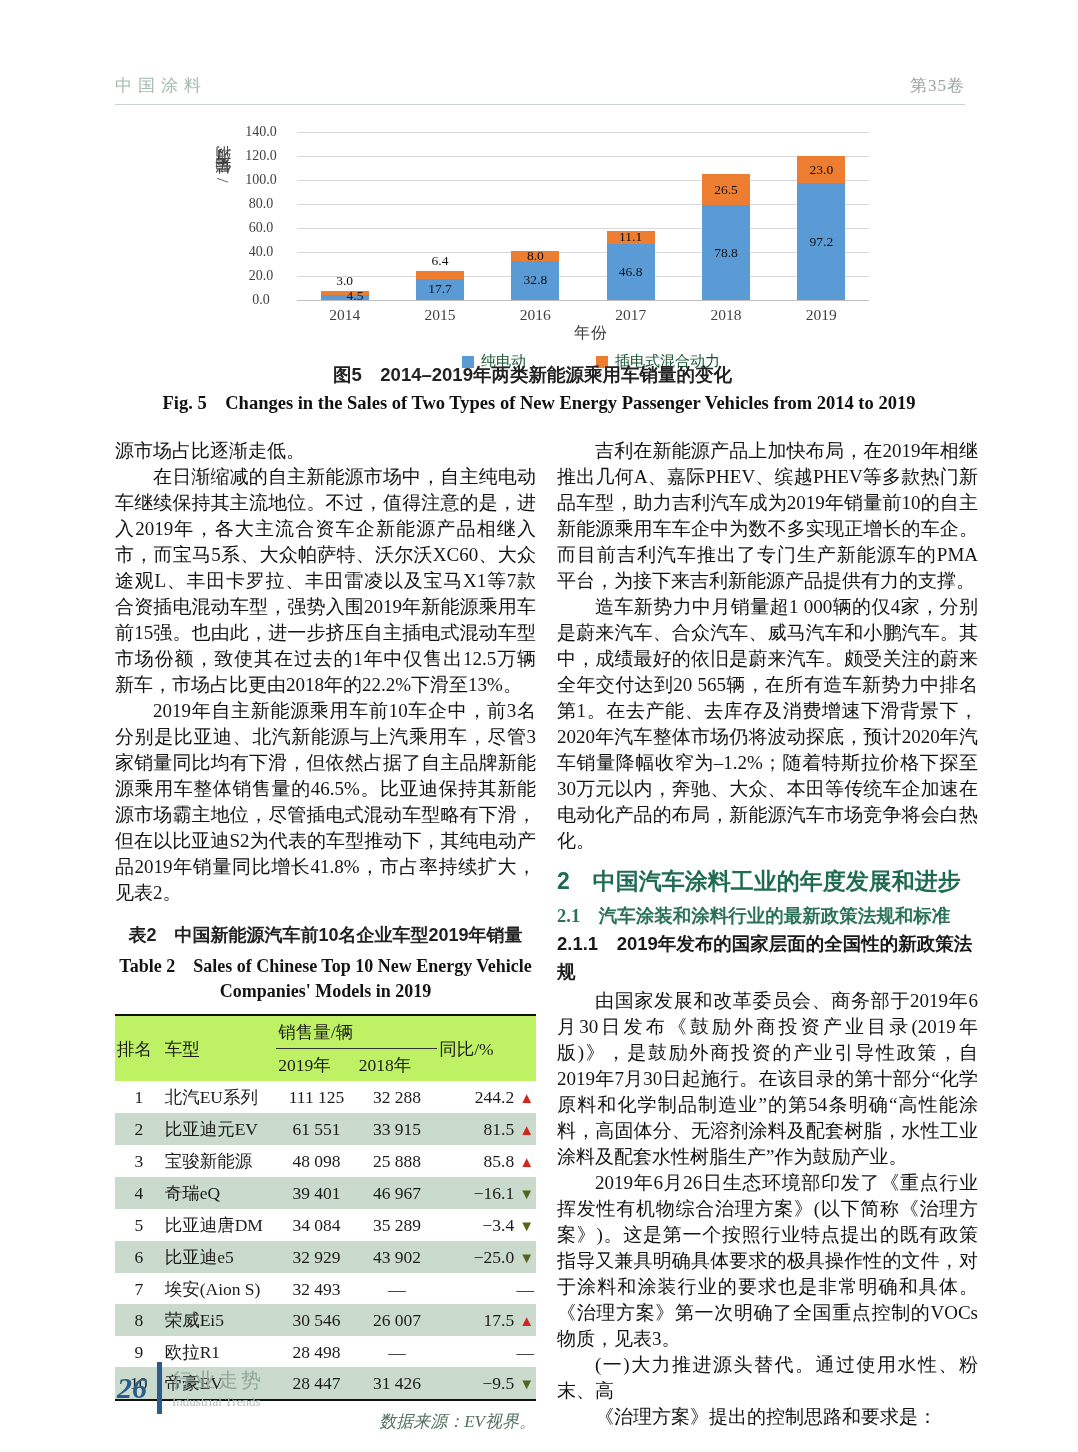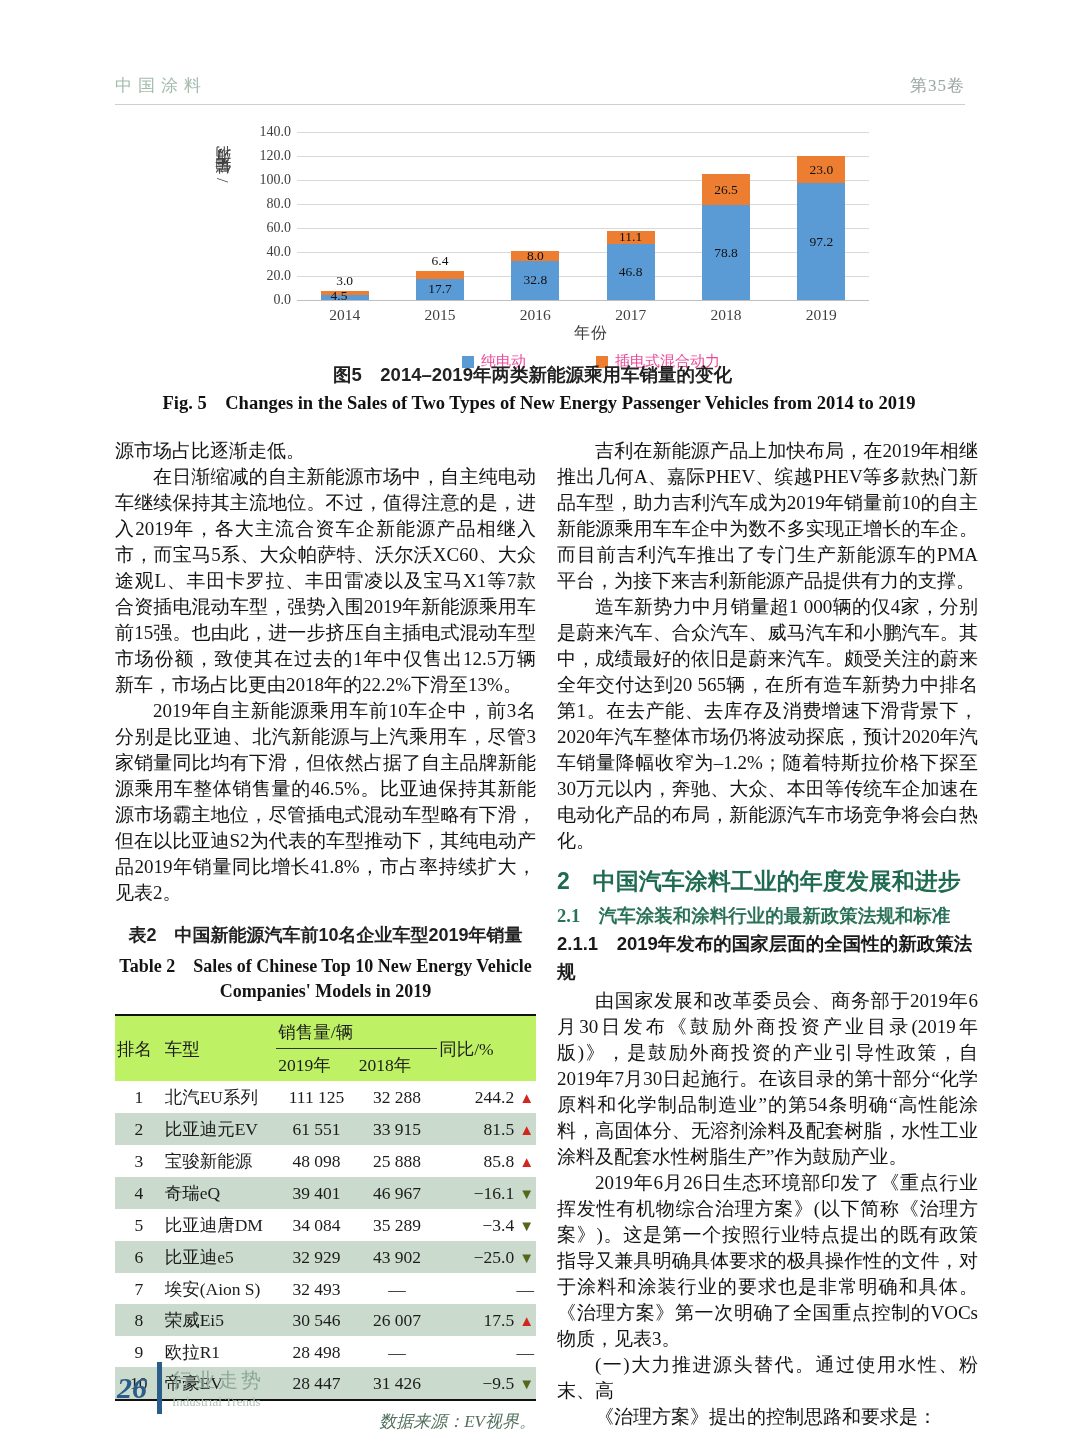--- a/index.html
+++ b/index.html
@@ -29,29 +29,29 @@
     writing-mode: vertical-rl; transform: rotate(180deg);
     font-size: 16px; color: #3f3f3f; letter-spacing: 2px;
   }
   .plot {
     position: absolute; left: 92px; top: 10px;
     width: 572px; height: 168px;
   }
   .gridline { position: absolute; left: 0; width: 100%; height: 1px; background: #d9d9d9; }
   .gridline.base { background: #bfbfbf; }
   .ytick {
-    position: absolute; right: 578px; width: 60px; text-align: right;
+    position: absolute; right: 578px; width: 60px; text-align: center;
     font-size: 14px; color: #3f3f3f; transform: translateY(-8px);
   }
   .bar-seg { position: absolute; }
   .bar-label { position: absolute; font-size: 13.5px; color: #111; text-align: center; width: 60px; }
   .xtick { position: absolute; top: 174px; width: 96px; text-align: center; font-size: 15.5px; color: #3f3f3f; }
   .x-axis-title { text-align: center; font-size: 16px; color: #3f3f3f; margin-left: 92px; margin-top: -14px; letter-spacing: 1px; }
   .legend { display: flex; justify-content: center; gap: 70px; margin-left: 92px; margin-top: 8px; }
-  .legend-item { display: flex; align-items: center; gap: 7px; font-size: 15px; color: #ec4899; }
+  .legend-item { display: flex; align-items: center; gap: 7px; font-size: 15px; color: #14532d; }
   .legend-swatch { width: 12px; height: 12px; display: inline-block; }
   
   .fig-caption-zh {
     position: absolute; left: 0; top: 362px; width: 1065px; text-align: center;
     font-family: "Liberation Sans", "DejaVu Sans", sans-serif;
     font-weight: bold; font-size: 18.5px; color: #222;
   }
   .fig-caption-en {
     position: absolute; left: 0; top: 390px; width: 1078px; text-align: center;
     font-weight: bold; font-size: 18.5px; color: #111;
@@ -138,21 +138,21 @@
           <div class="gridline" style="top: 72px;"></div>
           <div class="ytick" style="top: 72px;">80.0</div>
           <div class="gridline" style="top: 48px;"></div>
           <div class="ytick" style="top: 48px;">100.0</div>
           <div class="gridline" style="top: 24px;"></div>
           <div class="ytick" style="top: 24px;">120.0</div>
           <div class="gridline" style="top: 0px;"></div>
           <div class="ytick" style="top: 0px;">140.0</div>
           <div class="bar-seg" style="left: 23.6667px; bottom: 0px; width: 48px; height: 5.4px; background: rgb(91, 155, 213);"></div>
           <div class="bar-seg" style="left: 23.6667px; bottom: 5.4px; width: 48px; height: 3.6px; background: rgb(237, 125, 49);"></div>
-          <div class="bar-label" style="left: 12px; top: 156px;">4.5</div>
+          <div class="bar-label" style="left: 28px; top: 156px;">4.5</div>
           <div class="bar-label" style="left: 17.6667px; top: 141px;">3.0</div>
           <div class="xtick" style="left: -0.333333px;">2014</div>
           <div class="bar-seg" style="left: 119px; bottom: 0px; width: 48px; height: 21.24px; background: rgb(91, 155, 213);"></div>
           <div class="bar-seg" style="left: 119px; bottom: 21.24px; width: 48px; height: 7.68px; background: rgb(237, 125, 49);"></div>
           <div class="bar-label" style="left: 113px; top: 149.38px;">17.7</div>
           <div class="bar-label" style="left: 113px; top: 121.08px;">6.4</div>
           <div class="xtick" style="left: 95px;">2015</div>
           <div class="bar-seg" style="left: 214.333px; bottom: 0px; width: 48px; height: 39.36px; background: rgb(91, 155, 213);"></div>
           <div class="bar-seg" style="left: 214.333px; bottom: 39.36px; width: 48px; height: 9.6px; background: rgb(237, 125, 49);"></div>
           <div class="bar-label" style="left: 208.333px; top: 140.32px;">32.8</div>

